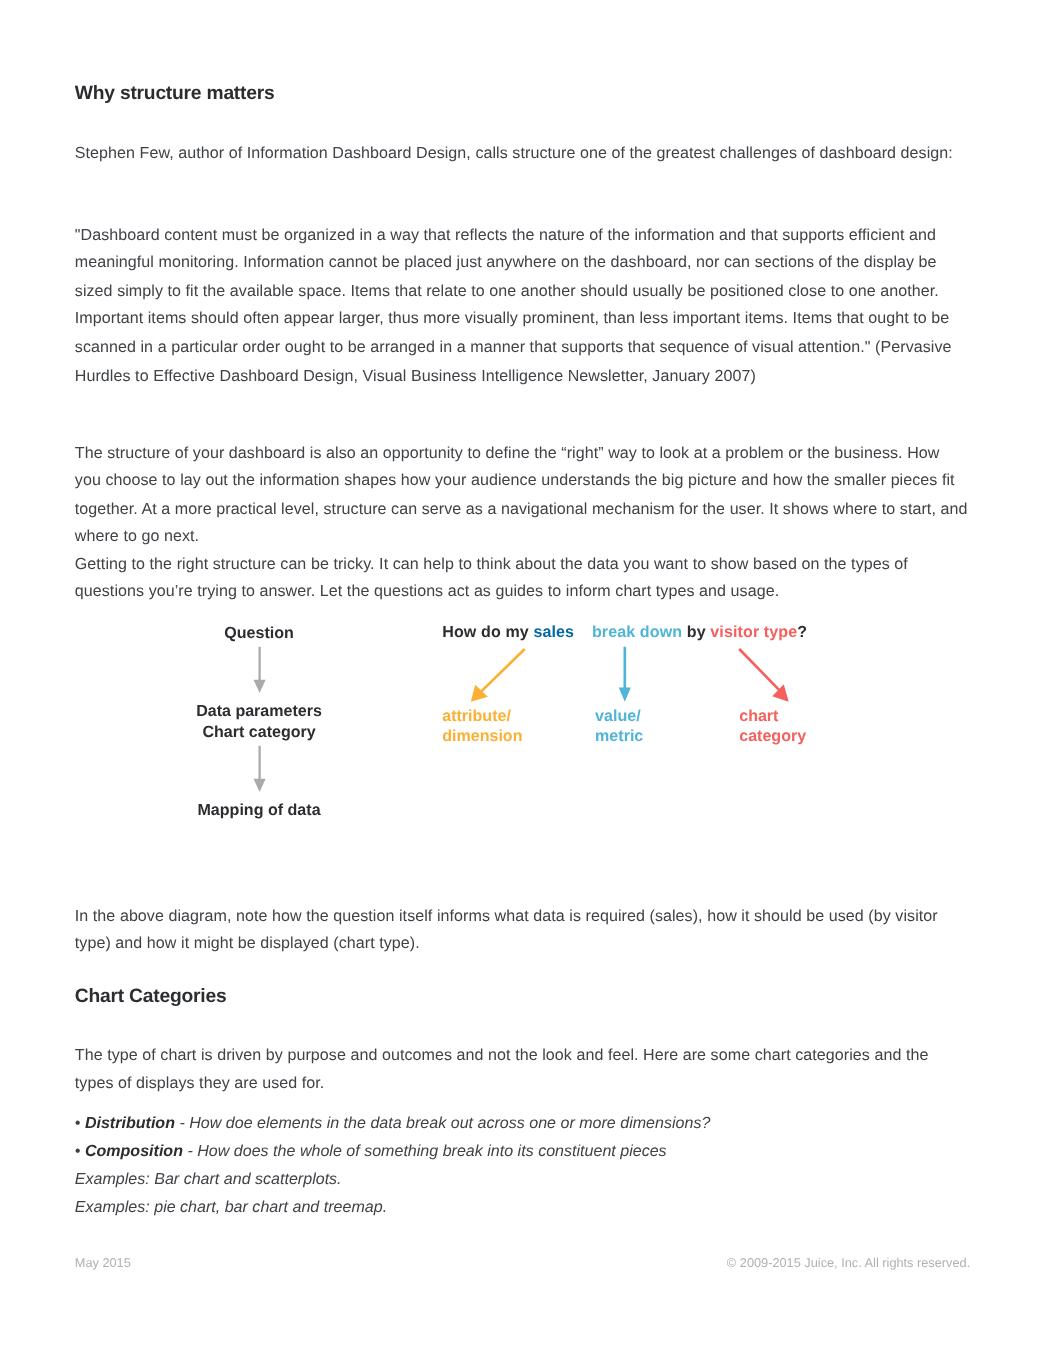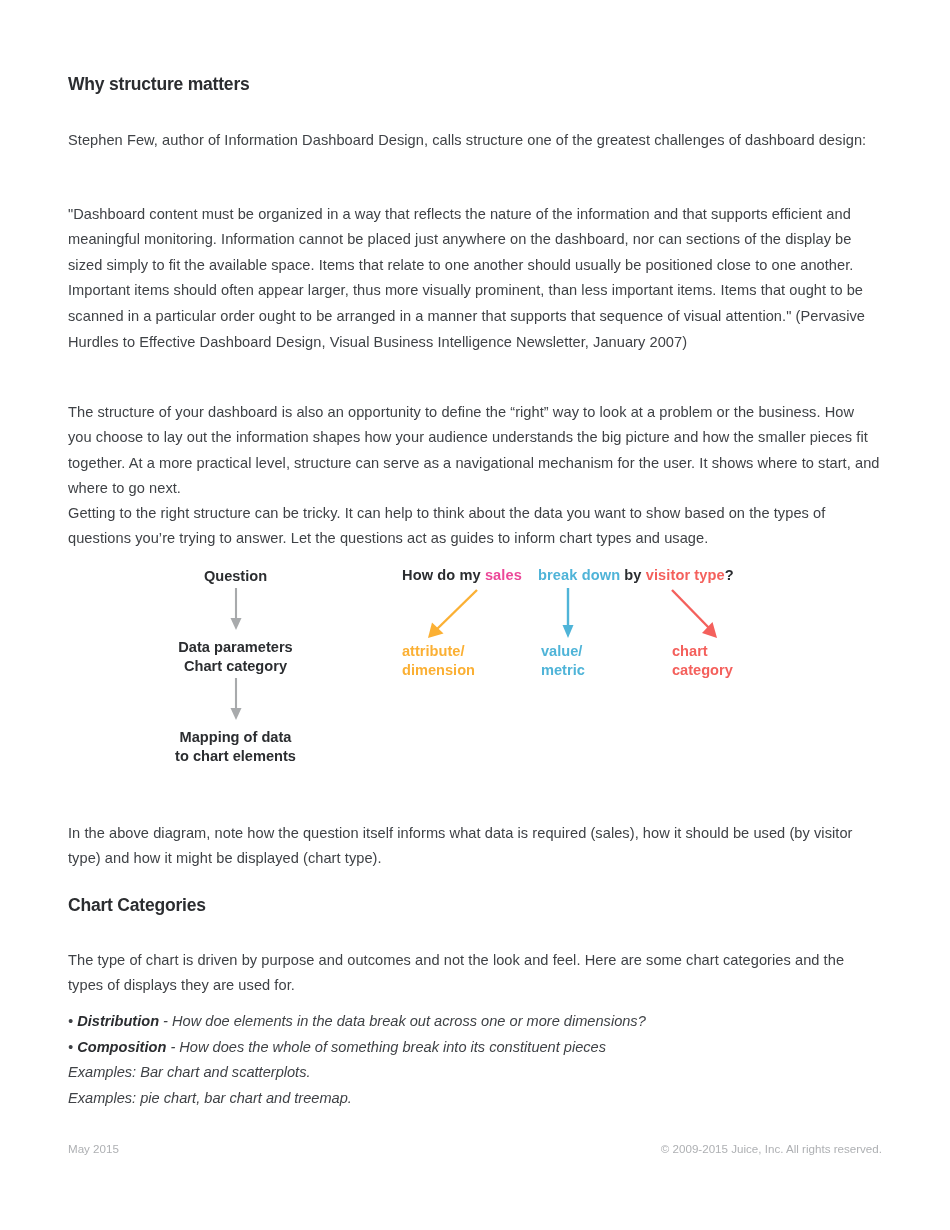--- a/index.html
+++ b/index.html
@@ -100,21 +100,21 @@
   .q-line {
     position: absolute;
     left: 334px;
     top: 7px;
     font-size: 14.6px;
     font-weight: bold;
     white-space: nowrap;
     letter-spacing: 0.1px;
     color: #2b2d30;
   }
-  .c-orange { color: #ec4899; margin-top: 12px; }
+  .c-orange { color: #0369a1; margin-top: 12px; }
   .c-blue   { color: #4fb4d8; padding-left: 12px; }
   .c-red    { color: #f4605c; }
 
   .term {
     position: absolute;
     font-weight: bold;
     font-size: 14.6px;
     line-height: 19px;
     white-space: nowrap;
   }
@@ -169,21 +169,20 @@
       <div>Chart category</div>
     </div>
 
     <svg class="arrow-svg arr-left-2" width="30" height="44" viewBox="0 0 30 44">
       <line x1="15" y1="0" x2="15" y2="33" stroke="#a8aaac" stroke-width="2.1"></line>
       <polygon points="15,42 9.5,30 20.5,30" fill="#a8aaac"></polygon>
     </svg>
 
     <div class="dg-label lbl-mapping">
       <div>Mapping of data</div>
-      <div>to chart elements</div>
     </div>
 
     <div class="q-line">
       <span>How do my </span><span class="c-orange">sales</span><span class="c-blue"> break down </span><span>by </span><span class="c-red">visitor type</span><span>?</span>
     </div>
 
     <svg class="arrow-svg arr-orange" width="60" height="52" viewBox="0 0 60 52">
       <line x1="54" y1="2" x2="12" y2="43" stroke="#fbb034" stroke-width="2.4"></line>
       <polygon points="5,50 9,34.5 20.5,45.5" fill="#fbb034"></polygon>
     </svg>

